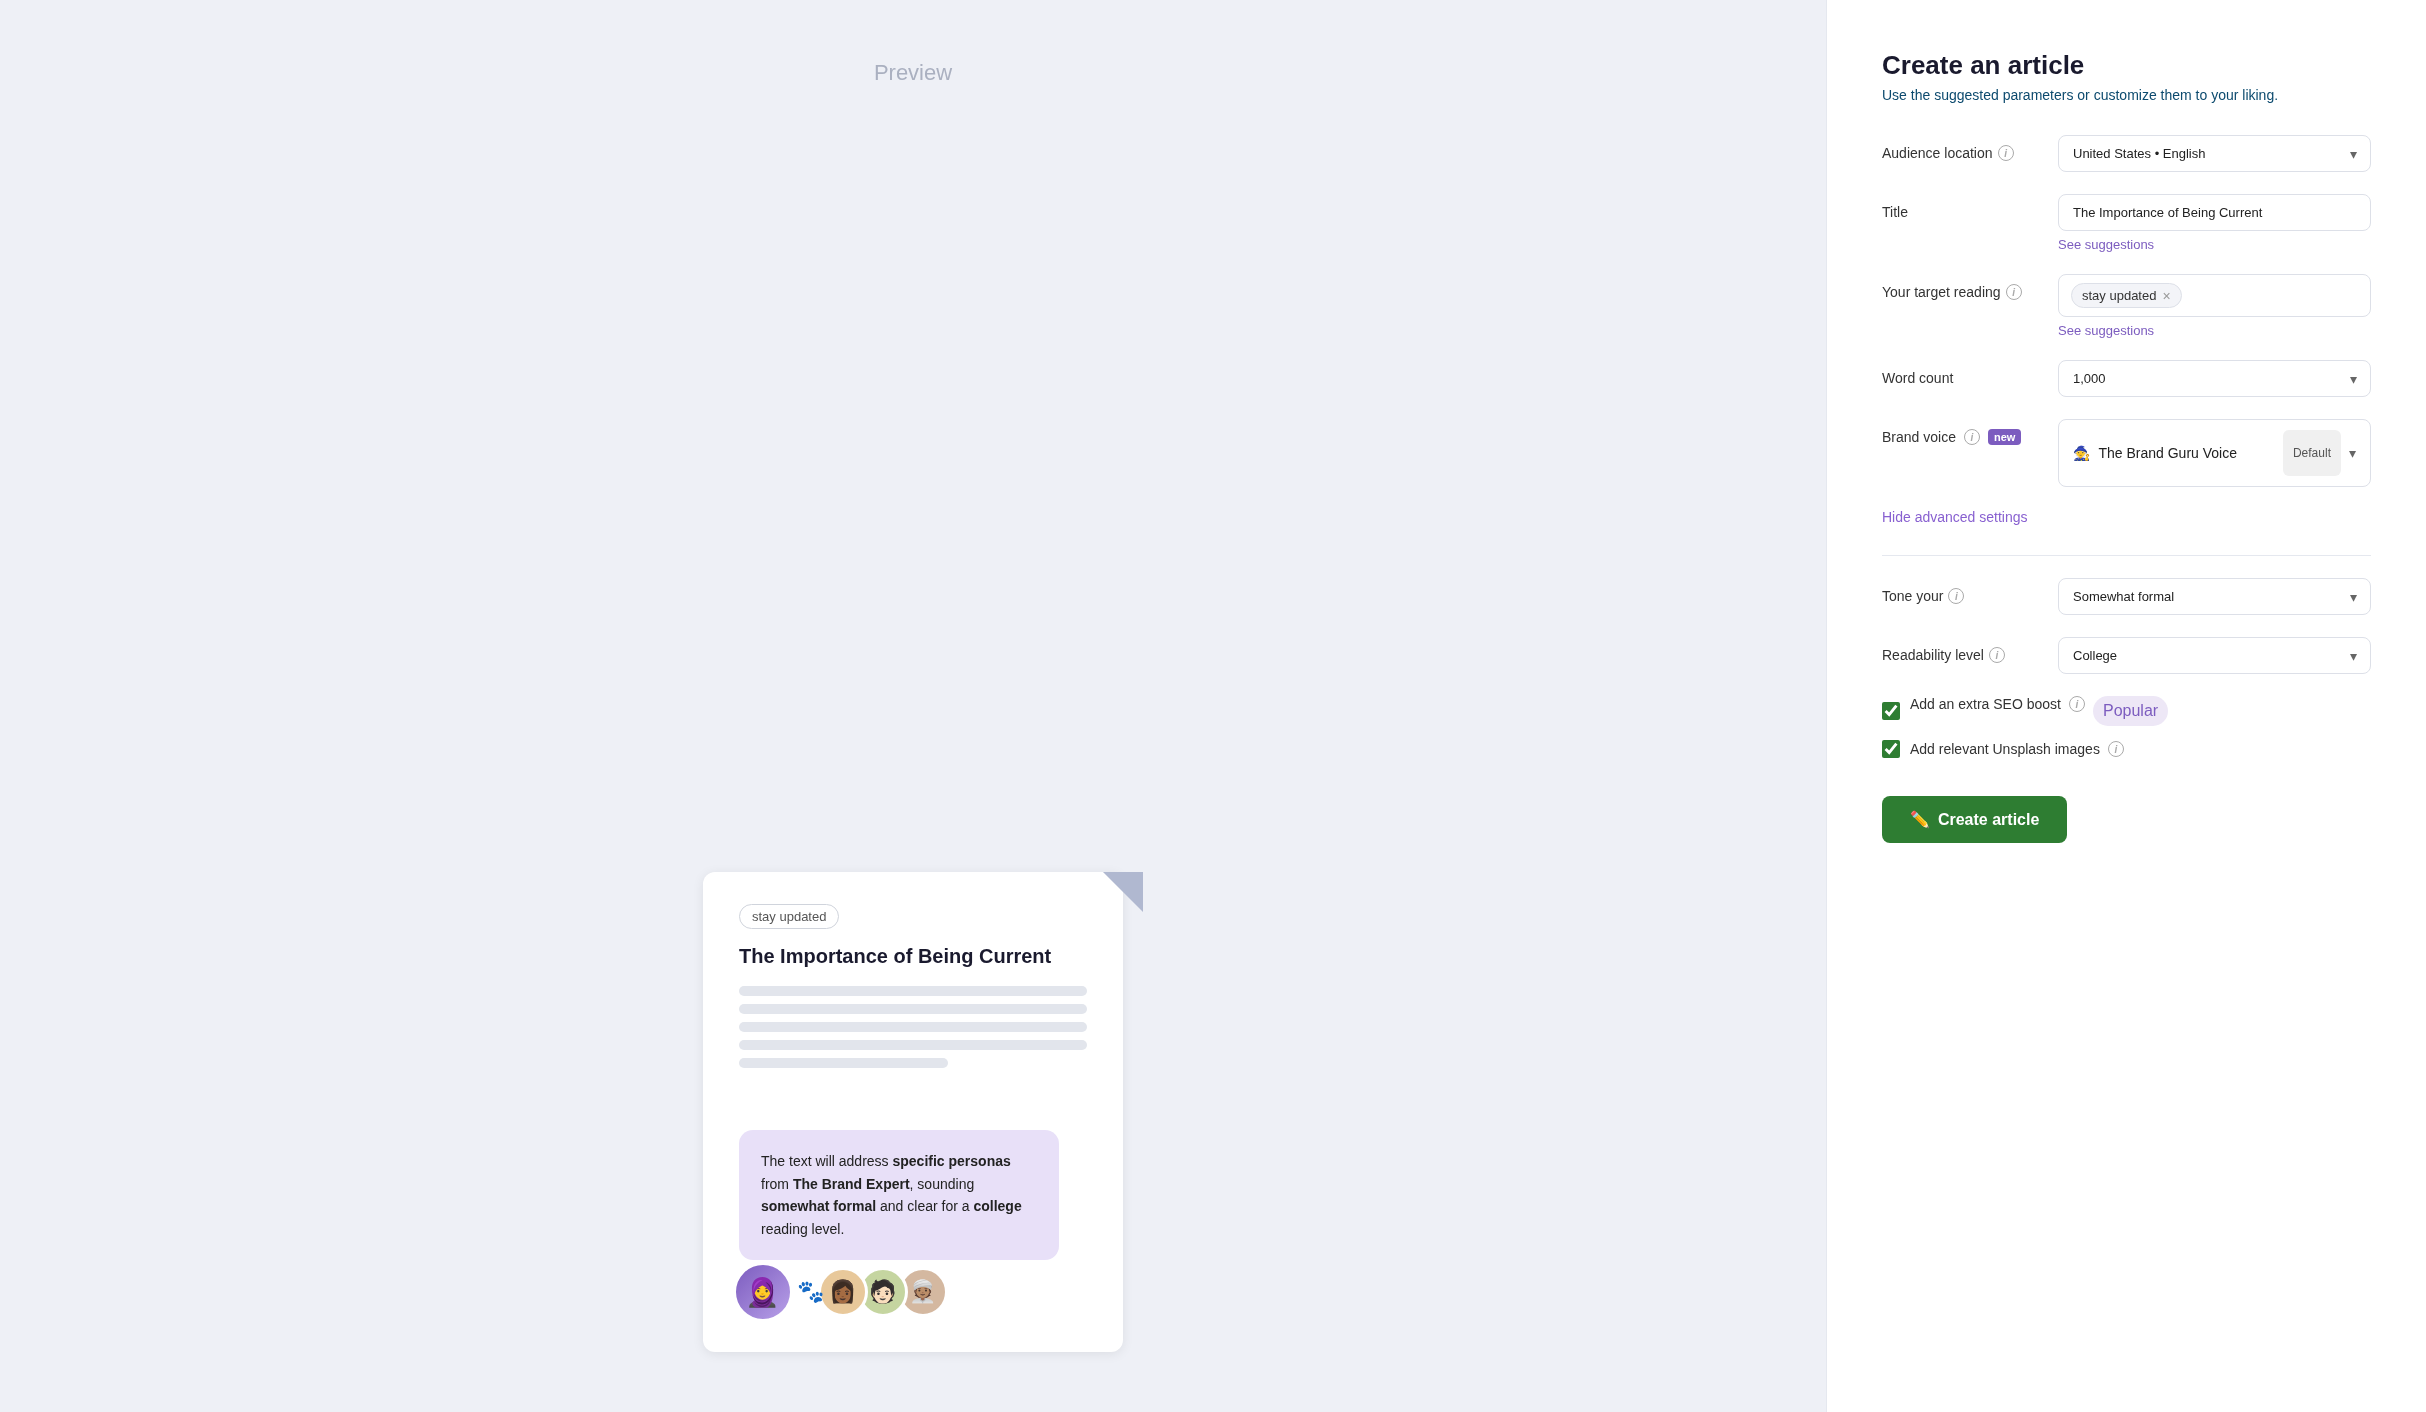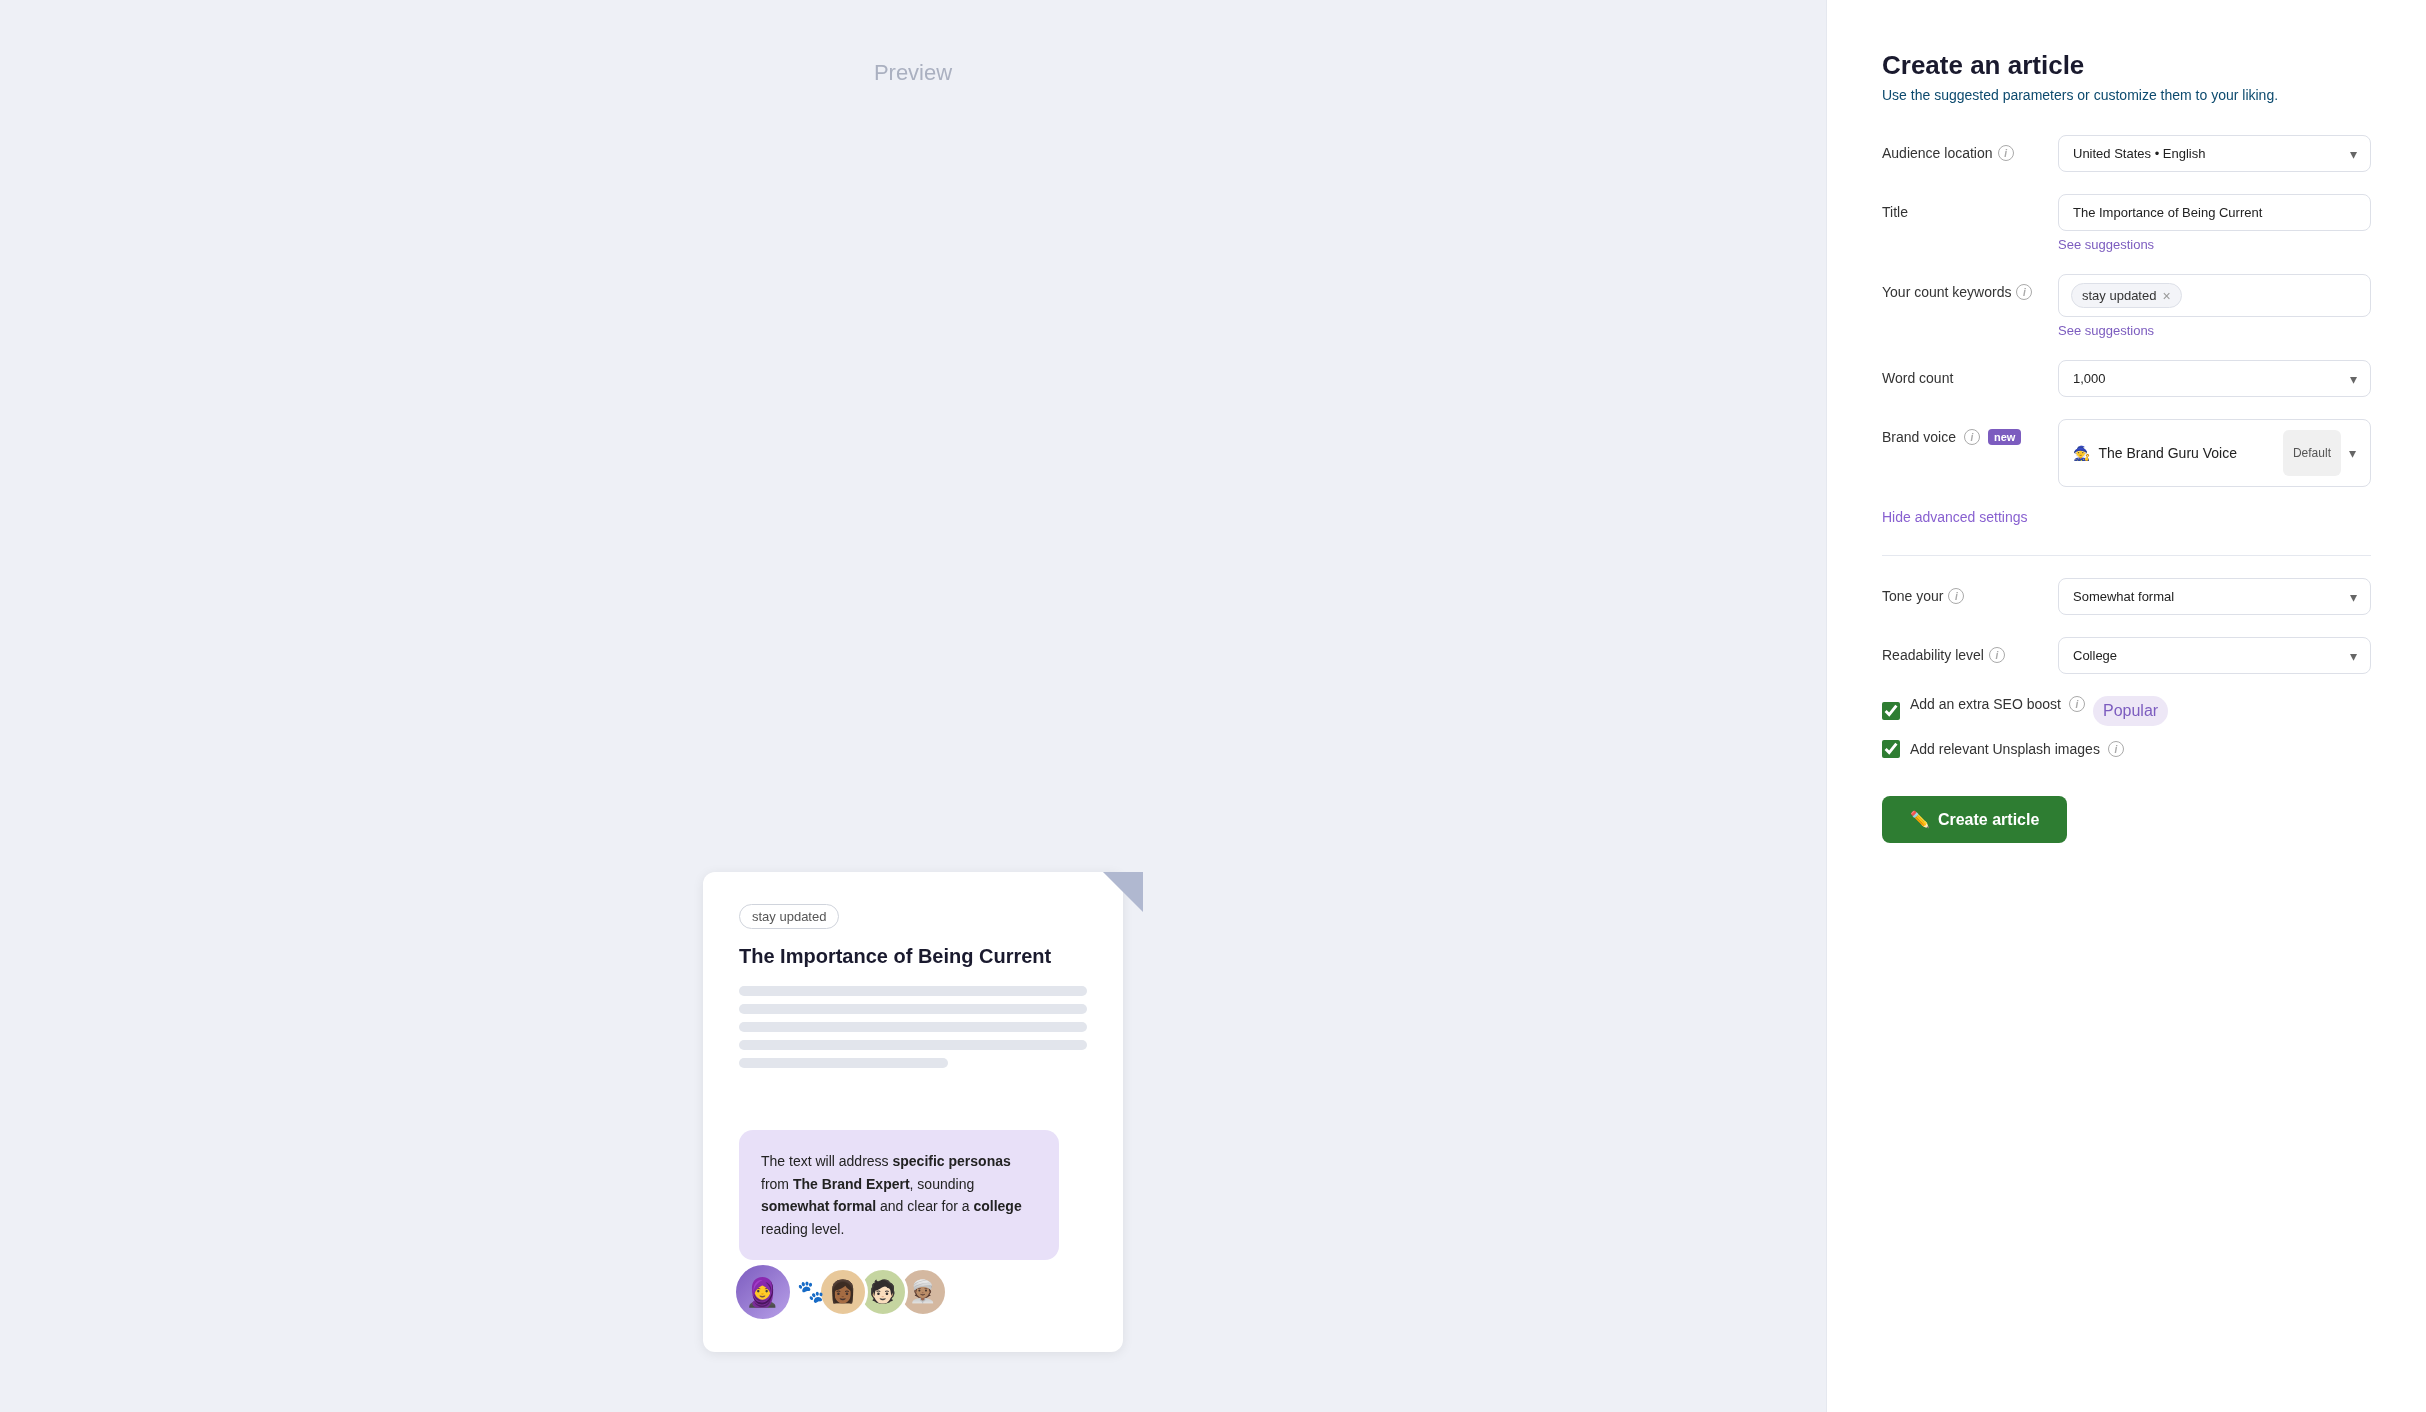--- a/index.html
+++ b/index.html
@@ -459,21 +459,21 @@
   <div class="form-row">
     <label class="form-label">Title</label>
     <div class="form-control-wrap">
       <input class="form-input" type="text" value="The Importance of Being Current" style="">
       <a class="see-suggestions" href="#">See suggestions</a>
     </div>
   </div>
 
   <div class="form-row">
     <label class="form-label">
-      <span>Your count keywords</span>
+      <span>Your target reading</span>
       <span class="info-icon">i</span>
     </label>
     <div class="form-control-wrap">
       <div class="keywords-input-wrap">
         <span class="keyword-tag">
           <span>stay updated</span>
           <span class="keyword-remove">×</span>
         </span>
       </div>
       <a class="see-suggestions" href="#">See suggestions</a>

